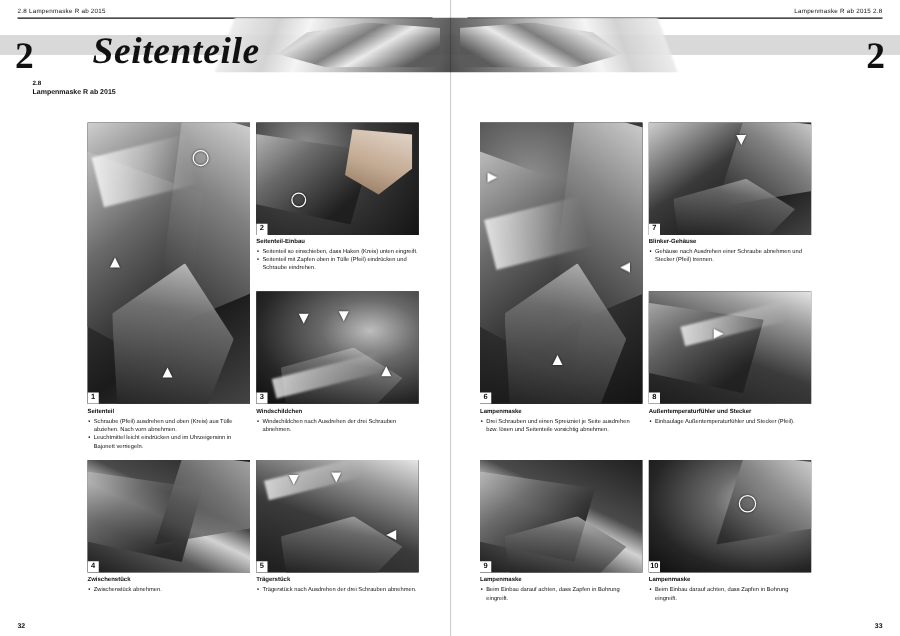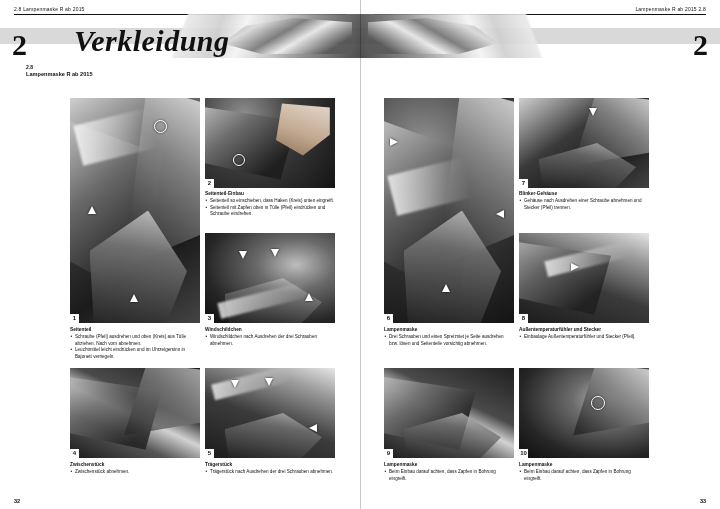--- a/index.html
+++ b/index.html
@@ -167,21 +167,21 @@
 
 <div class="page left">
 
   <div class="rh left">2.8  Lampenmaske R ab 2015</div>
   <div class="hrule"></div>
 
   <div class="band">
     <div class="greybar"></div>
     <div class="bandphoto"></div>
     <div class="chapnum l">2</div>
-    <div class="chaptitle">Verkleidung</div>
+    <div class="chaptitle">Seitenteile</div>
   </div>
 
   <div class="sechead">
     <div class="kicker">2.8</div>
     <div class="title">Lampenmaske R ab 2015</div>
   </div>
 
   <div class="fig" style="left:70px; top:98px; width:130px; height:225px;">
     <div class="photo">
       <div class="pa g2"></div>

